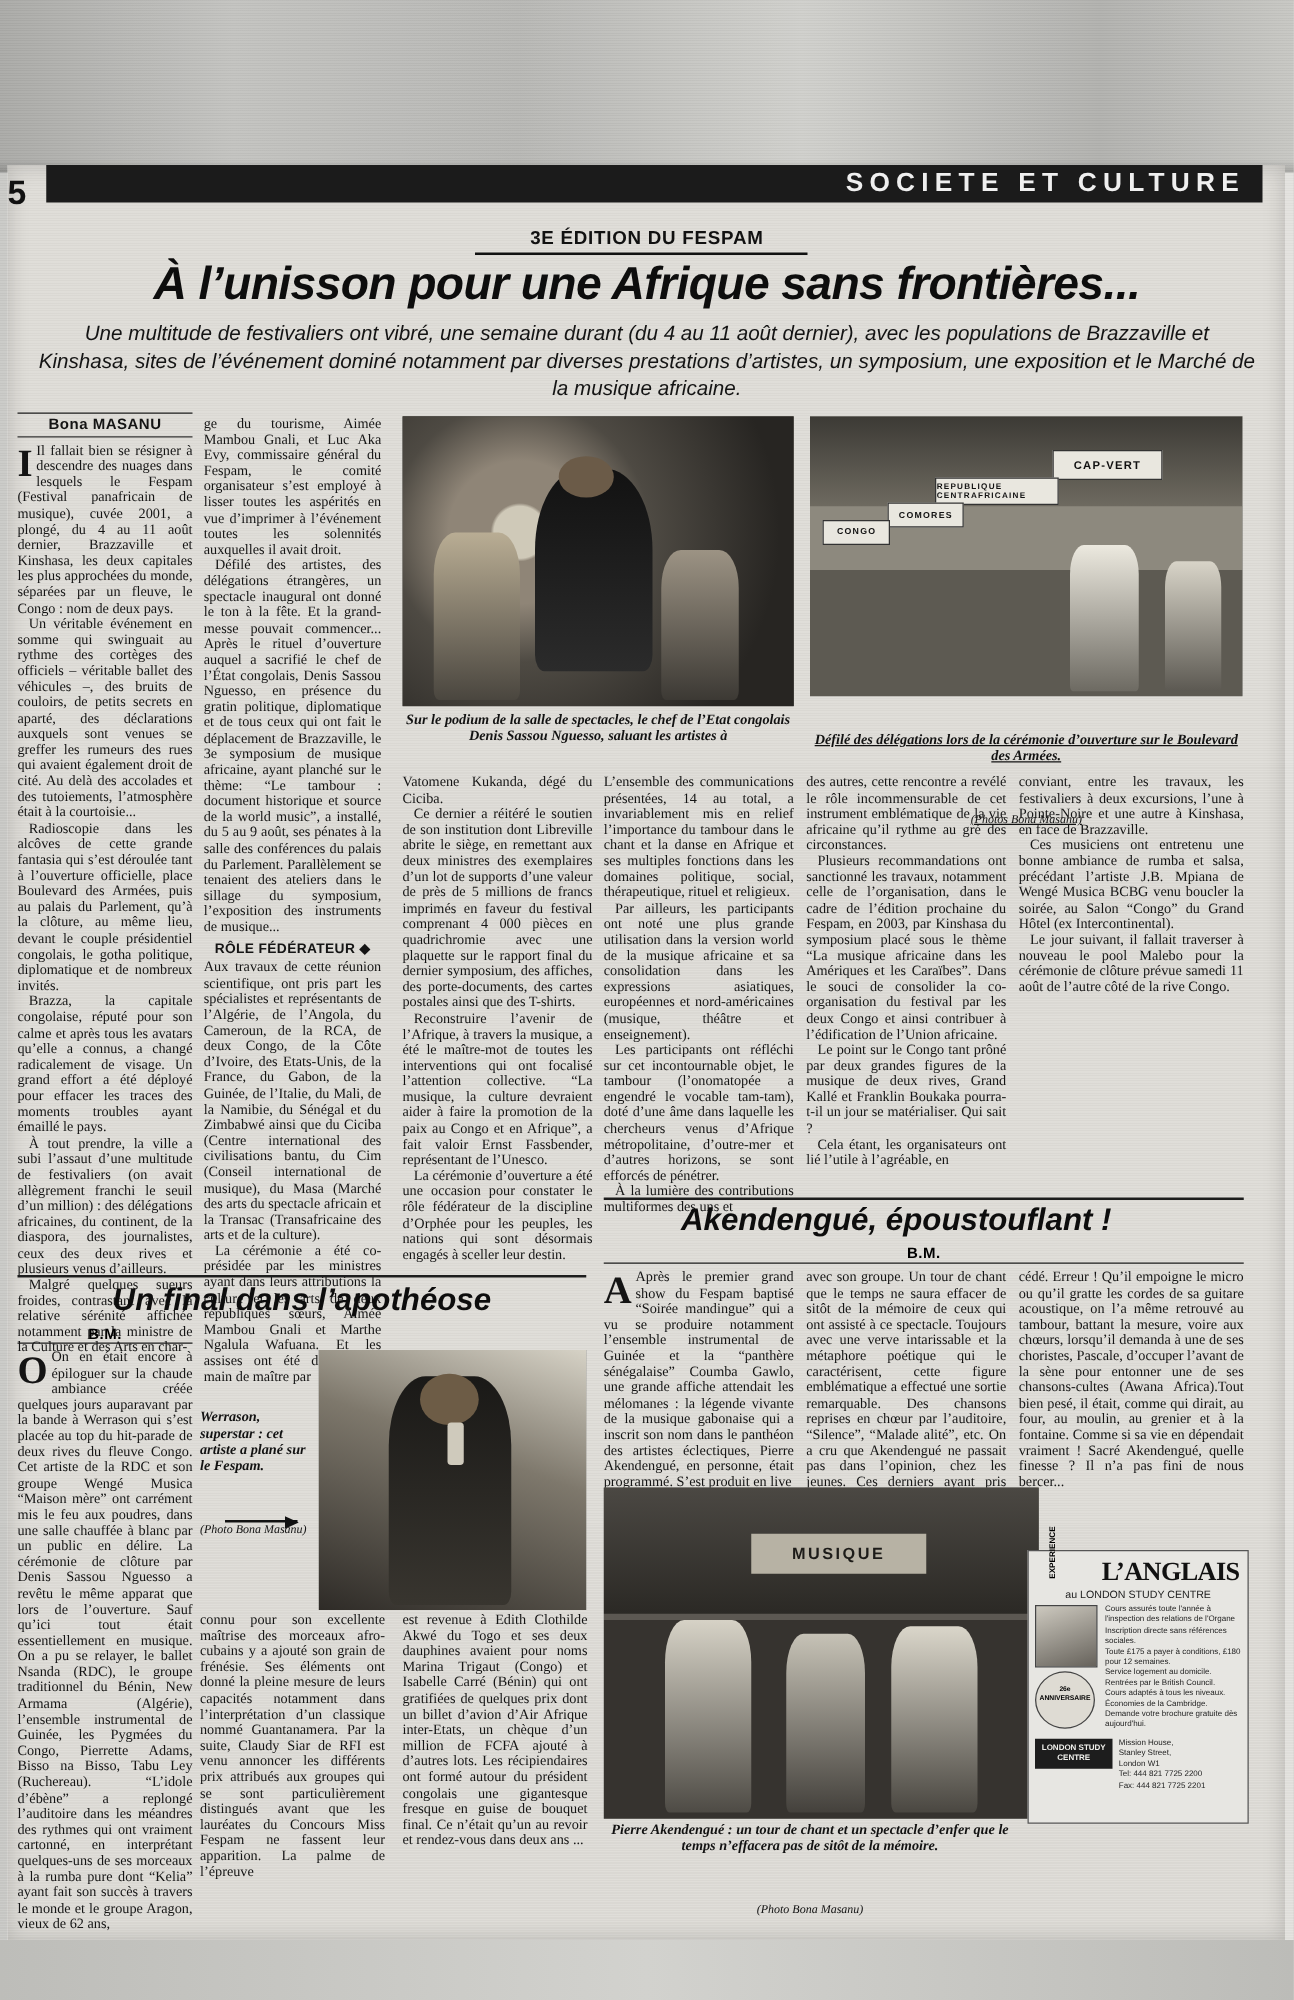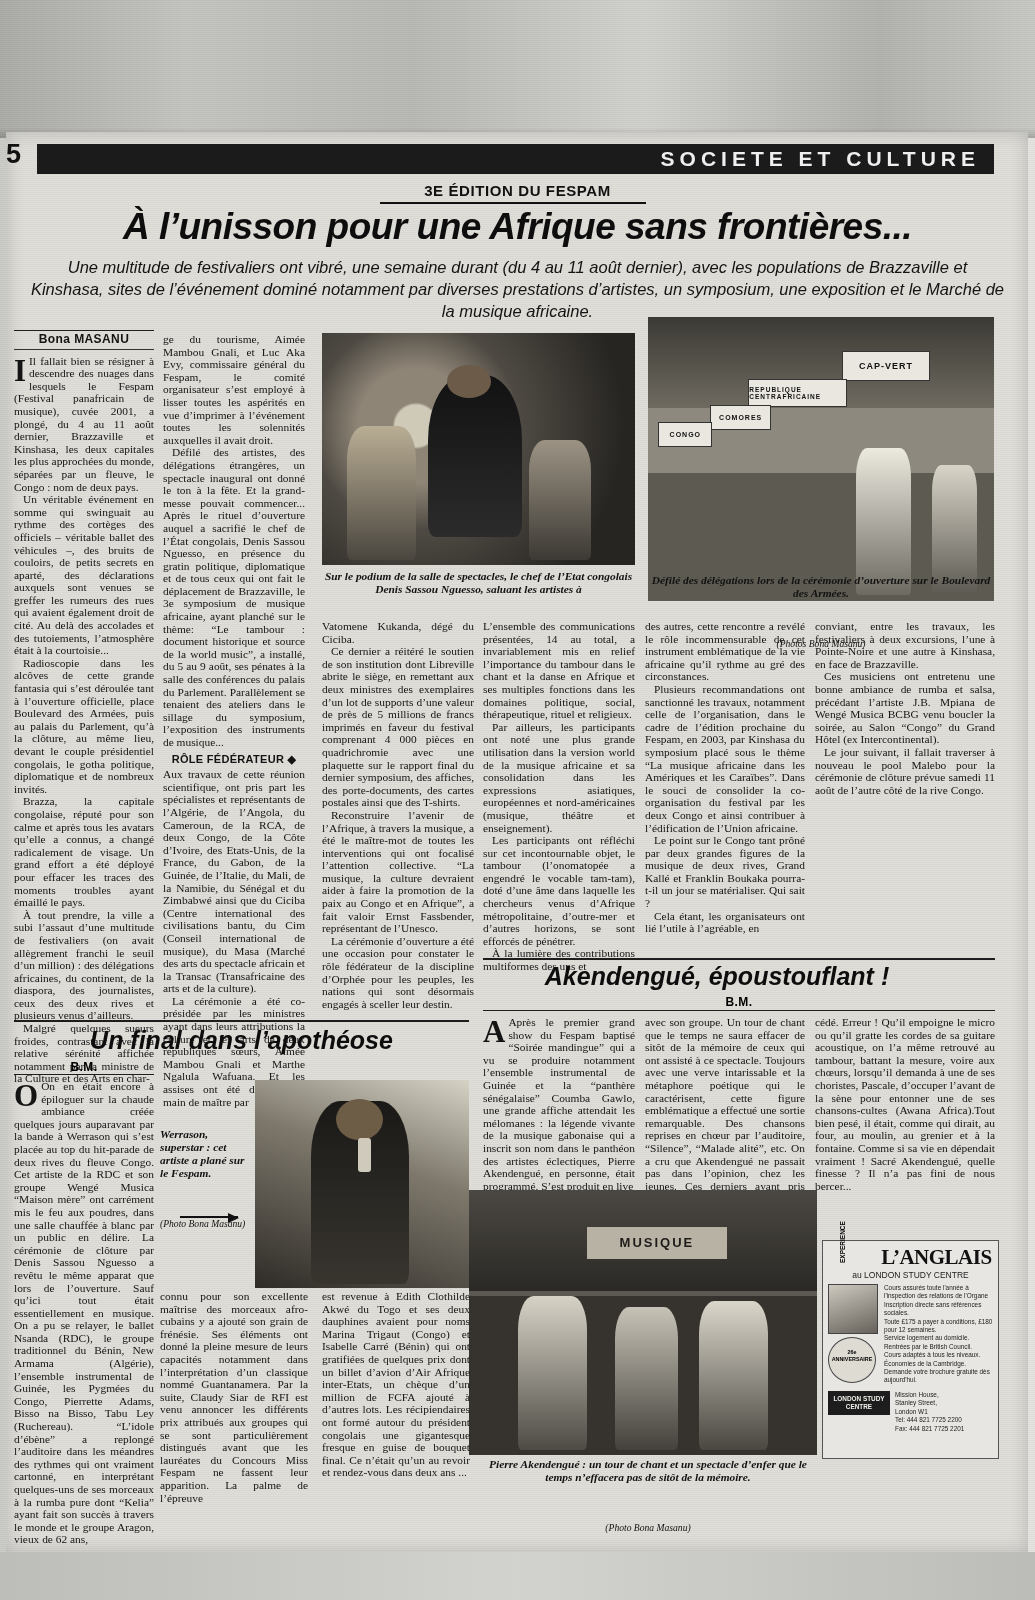--- a/index.html
+++ b/index.html
@@ -36,23 +36,23 @@
   #scan-top:after{
     content:"";position:absolute;left:0;right:0;bottom:0;height:10px;
     background:linear-gradient(180deg,rgba(0,0,0,0) 0,rgba(0,0,0,.18) 100%);
   }
   #scan-bottom{
     position:absolute;left:0;bottom:0;width:1035px;height:48px;
     background:linear-gradient(90deg,#bdbdb9,#d2d2ce,#bcbcb8);
   }
   
   #masthead{
-    position:absolute;left:37px;top:144px;width:957px;height:30px;
+    position:absolute;left:37px;top:132px;width:957px;height:30px;
     background:#1b1b1b;
-    display:flex;align-items:center;justify-content:flex-end;
+    display:flex;align-items:center;justify-content:flex-end;padding-left:16px;
   }
   #section-title{
     color:#efefef;font-family:"Liberation Sans",sans-serif;
     font-weight:bold;font-size:21px;letter-spacing:5px;padding-right:14px;
   }
   #page-number{
     position:absolute;left:6px;top:139px;
     font-family:"Liberation Sans",sans-serif;font-weight:bold;font-size:27px;color:#111;
   }
   
@@ -192,31 +192,31 @@
 
   <div class="photo" style="left:322px;top:333px;width:313px;height:232px;">
     <div class="ph-grad1"></div>
     <div style="position:absolute;left:34%;top:18%;width:30%;height:70%;background:linear-gradient(180deg,#121212,#2b2b2b);border-radius:40% 40% 8% 8%;"></div>
     <div style="position:absolute;left:40%;top:14%;width:14%;height:14%;background:#6b5b48;border-radius:50%;"></div>
     <div style="position:absolute;left:8%;top:40%;width:22%;height:58%;background:linear-gradient(180deg,#b9ad94,#4a463f);border-radius:25% 25% 6% 6%;"></div>
     <div style="position:absolute;left:66%;top:46%;width:20%;height:52%;background:linear-gradient(180deg,#9c9384,#3c3934);border-radius:25% 25% 6% 6%;"></div>
   </div>
   <div class="cap" style="left:322px;top:570px;width:313px;">Sur le podium de la salle de spectacles, le chef de l’Etat congolais Denis Sassou Nguesso, saluant les artistes à</div>
 
-  <div class="photo" style="left:648px;top:317px;width:346px;height:284px;">
+  <div class="photo" style="left:648px;top:333px;width:346px;height:224px;">
     <div class="ph-grad2"></div>
     <div style="position:absolute;left:0;top:0;right:0;height:32%;background:linear-gradient(180deg,#3c3a35,#6e6a60);"></div>
     <div class="banner" style="left:56%;top:12%;width:25%;height:10%;">CAP-VERT</div>
     <div class="banner" style="left:29%;top:22%;width:28%;height:9%;font-size:6.5px;">REPUBLIQUE CENTRAFRICAINE</div>
     <div class="banner" style="left:18%;top:31%;width:17%;height:8%;font-size:7px;">COMORES</div>
     <div class="banner" style="left:3%;top:37%;width:15%;height:8%;font-size:7px;">CONGO</div>
     <div style="position:absolute;left:60%;top:46%;width:16%;height:52%;background:linear-gradient(180deg,#ece9df,#6d6a62);border-radius:20% 20% 4% 4%;"></div>
     <div style="position:absolute;left:82%;top:52%;width:13%;height:46%;background:linear-gradient(180deg,#d8d4c8,#5c5952);border-radius:20% 20% 4% 4%;"></div>
   </div>
-  <div class="cap" style="left:648px;top:574px;width:346px;">
+  <div class="cap" style="left:648px;top:586px;width:346px;text-decoration:underline;">
     <span>Défilé des délégations lors de la cérémonie d’ouverture sur le Boulevard des Armées.</span>
     <span class="credit">(Photos Bona Masanu)</span>
   </div>
 
   <div class="col" style="left:322px;top:620px;width:152px;">
     <p class="first">Vatomene Kukanda, dégé du Ciciba.</p>
     <p>Ce dernier a réitéré le soutien de son institution dont Libreville abrite le siège, en remettant aux deux ministres des exemplaires d’un lot de supports d’une valeur de près de 5 millions de francs imprimés en faveur du festival comprenant 4 000 pièces en quadrichromie avec une plaquette sur le rapport final du dernier symposium, des affiches, des porte-documents, des cartes postales ainsi que des T-shirts.</p>
     <p>Reconstruire l’avenir de l’Afrique, à travers la musique, a été le maître-mot de toutes les interventions qui ont focalisé l’attention collective. “La musique, la culture devraient aider à faire la promotion de la paix au Congo et en Afrique”, a fait valoir Ernst Fassbender, représentant de l’Unesco.</p>
     <p>La cérémonie d’ouverture a été une occasion pour constater le rôle fédérateur de la discipline d’Orphée pour les peuples, les nations qui sont désormais engagés à sceller leur destin.</p>
   </div>
@@ -246,21 +246,21 @@
   <div class="col" style="left:483px;top:1016px;width:152px;">
     <p class="first dropcap-p"><span class="dropcap">A</span><span>Après le premier grand show du Fespam baptisé “Soirée mandingue” qui a vu se produire notamment l’ensemble instrumental de Guinée et la “panthère sénégalaise” Coumba Gawlo, une grande affiche attendait les mélomanes : la légende vivante de la musique gabonaise qui a inscrit son nom dans le panthéon des artistes éclectiques, Pierre Akendengué, en personne, était programmé. S’est produit en live</span></p>
   </div>
   <div class="col" style="left:645px;top:1016px;width:160px;">
     <p class="first">avec son groupe. Un tour de chant que le temps ne saura effacer de sitôt de la mémoire de ceux qui ont assisté à ce spectacle. Toujours avec une verve intarissable et la métaphore poétique qui le caractérisent, cette figure emblématique a effectué une sortie remarquable. Des chansons reprises en chœur par l’auditoire, “Silence”, “Malade alité”, etc. On a cru que Akendengué ne passait pas dans l’opinion, chez les jeunes. Ces derniers ayant pris d’assaut la salle de spectacle en attendant leur idole, Werrason, qui lui a succé-</p>
   </div>
   <div class="col" style="left:815px;top:1016px;width:180px;">
     <p class="first">cédé. Erreur ! Qu’il empoigne le micro ou qu’il gratte les cordes de sa guitare acoustique, on l’a même retrouvé au tambour, battant la mesure, voire aux chœurs, lorsqu’il demanda à une de ses choristes, Pascale, d’occuper l’avant de la sène pour entonner une de ses chansons-cultes (Awana Africa).Tout bien pesé, il était, comme qui dirait, au four, au moulin, au grenier et à la fontaine. Comme si sa vie en dépendait vraiment ! Sacré Akendengué, quelle finesse ? Il n’a pas fini de nous bercer...</p>
   </div>
 
-  <div class="photo" style="left:469px;top:1190px;width:348px;height:265px;">
+  <div class="photo" style="left:483px;top:1190px;width:348px;height:265px;">
     <div class="ph-grad3"></div>
     <div style="position:absolute;left:0;top:0;right:0;height:38%;background:linear-gradient(180deg,#4b4843,#2b2925);"></div>
     <div style="position:absolute;left:34%;top:14%;width:40%;height:12%;background:#b7b2a4;color:#1d1c19;font-family:'Liberation Sans',sans-serif;font-weight:bold;font-size:13px;letter-spacing:2px;display:flex;align-items:center;justify-content:center;">MUSIQUE</div>
     <div style="position:absolute;left:14%;top:40%;width:20%;height:58%;background:linear-gradient(180deg,#d6d2c6,#4e4b45);border-radius:22% 22% 5% 5%;"></div>
     <div style="position:absolute;left:42%;top:44%;width:18%;height:54%;background:linear-gradient(180deg,#c6c2b6,#44413c);border-radius:22% 22% 5% 5%;"></div>
     <div style="position:absolute;left:66%;top:42%;width:20%;height:56%;background:linear-gradient(180deg,#dad6ca,#4a4741);border-radius:22% 22% 5% 5%;"></div>
   </div>
   <div class="cap" style="left:483px;top:1458px;width:330px;">
     <span>Pierre Akendengué : un tour de chant et un spectacle d’enfer que le temps n’effacera pas de sitôt de la mémoire.</span>
     <span class="credit">(Photo Bona Masanu)</span>

